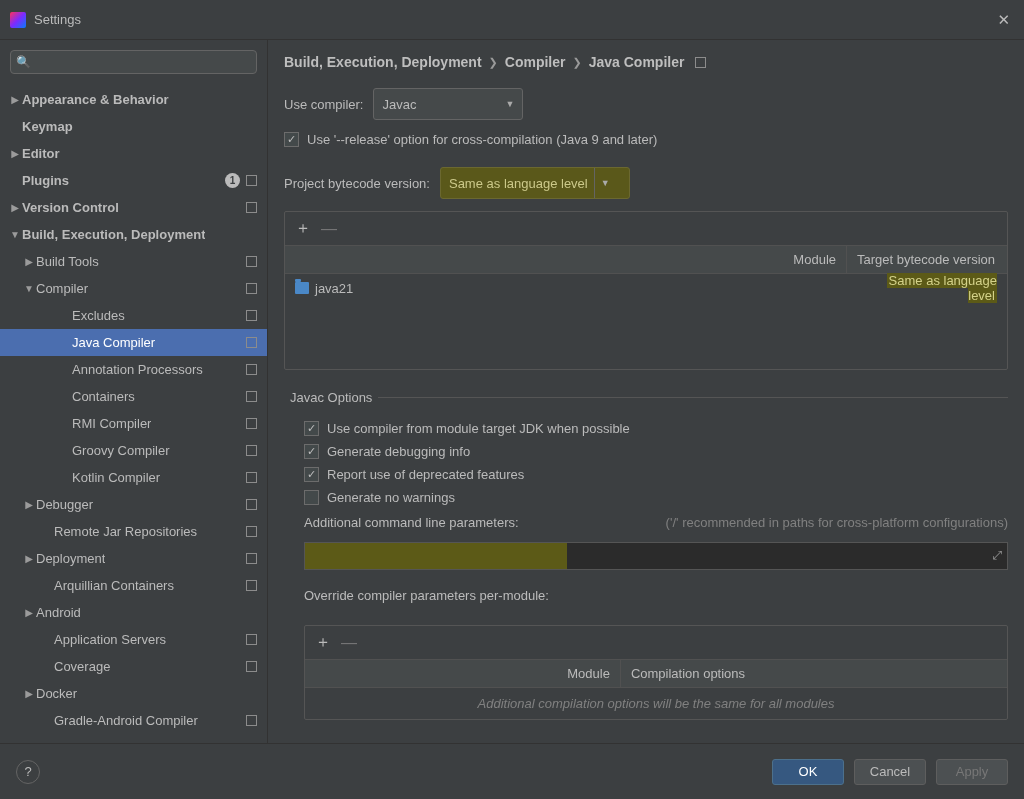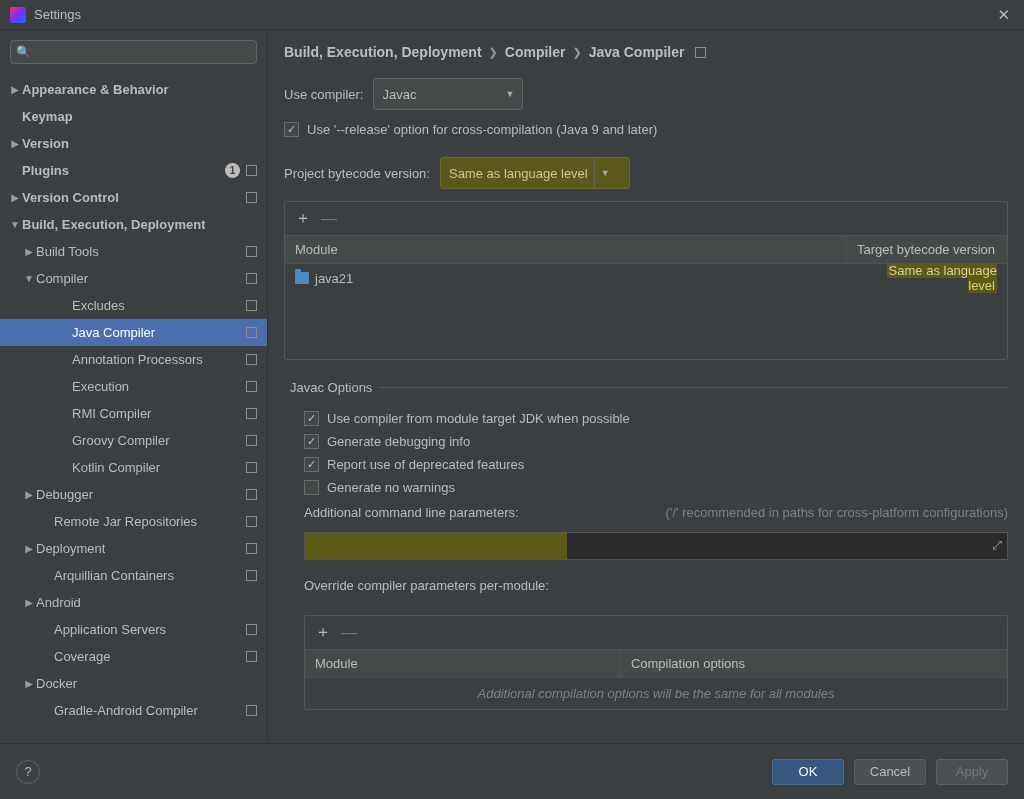--- a/index.html
+++ b/index.html
@@ -12,21 +12,21 @@
     height: 799px;
     overflow: hidden;
     display: flex;
     flex-direction: column;
   }
   .titlebar {
     display: flex;
     align-items: center;
     padding: 6px 10px;
     border-bottom: 1px solid #323232;
-    height: 30px;
+    height: 40px;
   }
   .app-icon {
     width: 16px; height: 16px;
     background: linear-gradient(135deg,#fe315d,#7b2bff,#087cfa);
     border-radius: 2px;
     display:inline-block;
     margin-right:8px;
   }
   .titlebar-title { color: #bbbbbb; }
   .titlebar-close {
@@ -180,21 +180,21 @@
     border-bottom:1px solid #515151;
   }
   .add-btn, .rm-btn { color:#bbb; font-size:16px; cursor:pointer; }
   .rm-btn { color:#777; }
   .table-header {
     display:flex;
     background:#45494a;
     border-bottom:1px solid #515151;
   }
   .th { padding:6px 10px; color:#bbb; }
-  .th.module { flex:1; border-right:1px solid #515151; }
+  .th.module { flex:1; border-right:1px solid #515151;text-align:right; }
   .th.target { width:160px; }
   .table-body { min-height:95px; }
   .tr { display:flex; align-items:center; height:28px; }
   .td.module { flex:1; padding:0 10px; display:flex; align-items:center; gap:6px; }
   .td.target { width:160px; padding:0 10px; text-align:right; }
   .mod-icon { width:14px;height:12px; background:#4a88c7; display:inline-block;border-radius:1px; position:relative;}
   .mod-icon::after{content:"";position:absolute;width:6px;height:3px;background:#4a88c7;top:-3px;left:0;border-radius:1px;}
   .highlight-text { background:#5c5a17; color:#d4d28a; padding:0 2px; }
   fieldset.javac {
     border:none;
@@ -289,21 +289,21 @@
           <span class="tree-label">Appearance &amp; Behavior</span>
           <span class="tree-trailing"></span>
         </div>
         <div class="tree-item indent-0 bold">
           <span class="tree-caret blank"></span>
           <span class="tree-label">Keymap</span>
           <span class="tree-trailing"></span>
         </div>
         <div class="tree-item indent-0 bold">
           <span class="tree-caret ">▶</span>
-          <span class="tree-label">Version</span>
+          <span class="tree-label">Editor</span>
           <span class="tree-trailing"></span>
         </div>
         <div class="tree-item indent-0 bold">
           <span class="tree-caret blank"></span>
           <span class="tree-label">Plugins</span>
           <span class="tree-trailing">
             <span class="badge-circle">1</span>
             <span class="square-icon"></span>
           </span>
         </div>
@@ -349,21 +349,21 @@
         </div>
         <div class="tree-item indent-3">
           <span class="tree-caret blank"></span>
           <span class="tree-label">Annotation Processors</span>
           <span class="tree-trailing">
             <span class="square-icon"></span>
           </span>
         </div>
         <div class="tree-item indent-3">
           <span class="tree-caret blank"></span>
-          <span class="tree-label">Execution</span>
+          <span class="tree-label">Containers</span>
           <span class="tree-trailing">
             <span class="square-icon"></span>
           </span>
         </div>
         <div class="tree-item indent-3">
           <span class="tree-caret blank"></span>
           <span class="tree-label">RMI Compiler</span>
           <span class="tree-trailing">
             <span class="square-icon"></span>
           </span>

